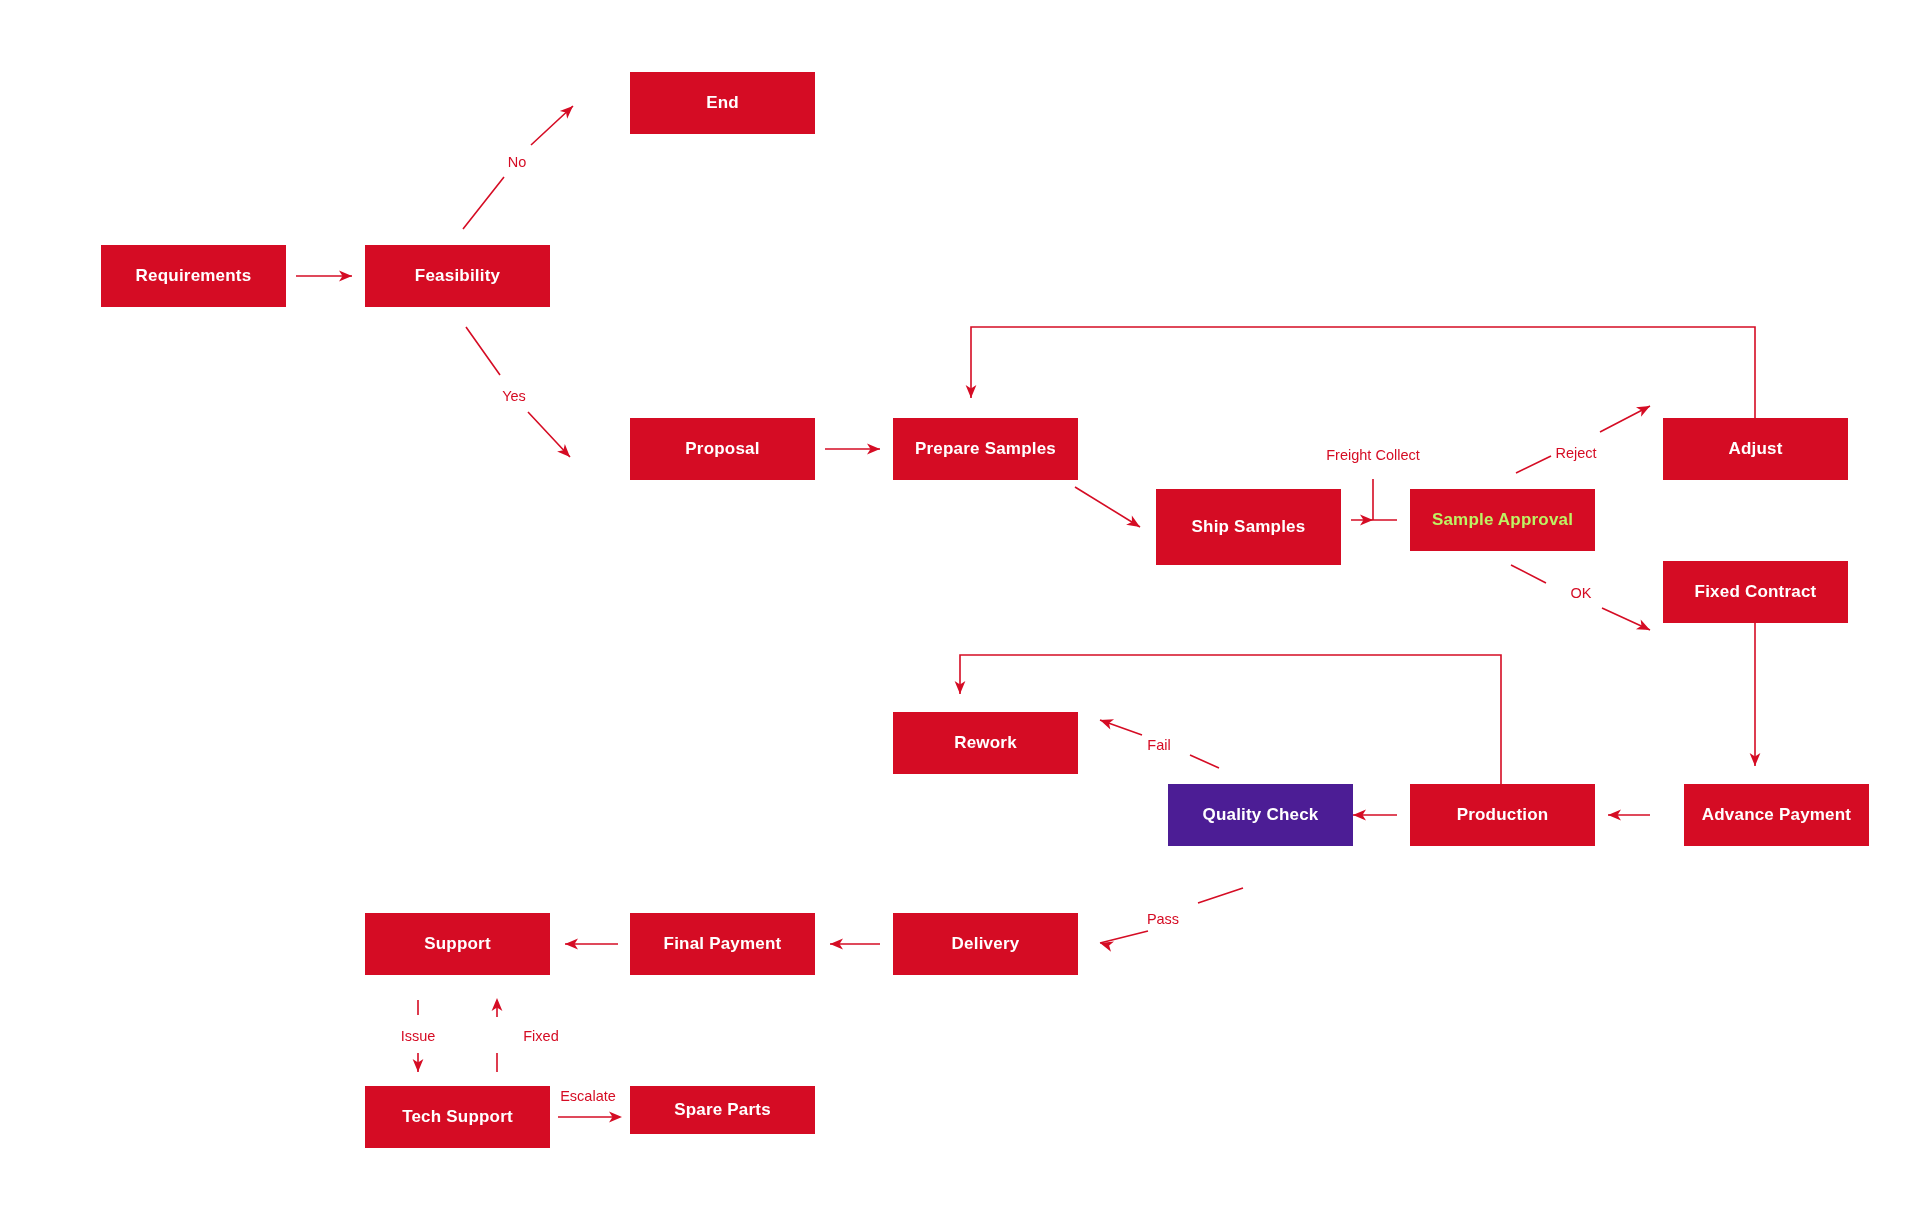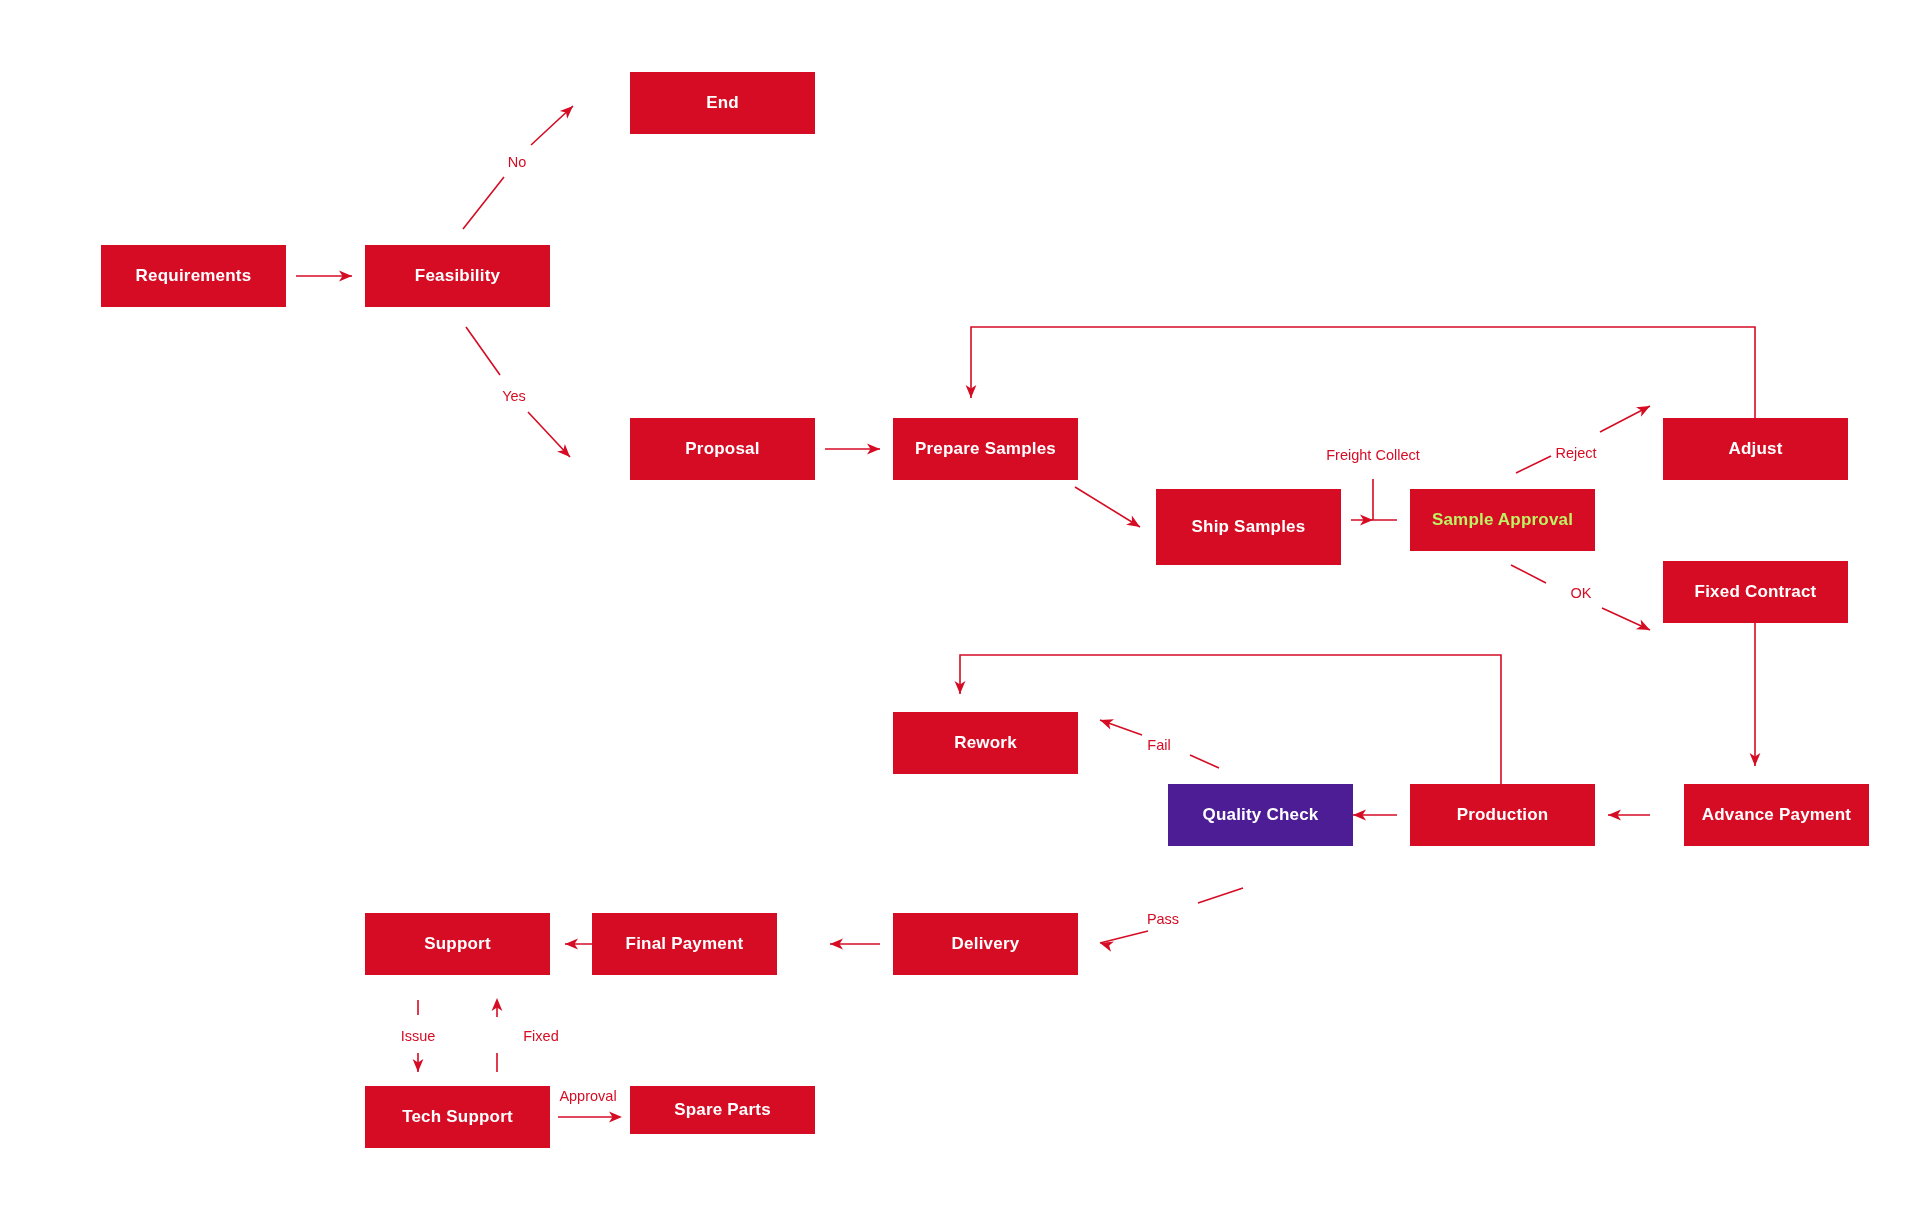--- a/index.html
+++ b/index.html
@@ -140,21 +140,21 @@
       </div>
       <div class="node" style="left: 1156px; top: 784px; width: 185px; height: 62px; background: #4c1d95; color: rgb(255, 255, 255); margin-left: 12px;">
         <span>Quality Check</span>
       </div>
       <div class="node" style="left: 893px; top: 712px; width: 185px; height: 62px; background: rgb(213, 12, 36); color: rgb(255, 255, 255);">
         <span>Rework</span>
       </div>
       <div class="node" style="left: 893px; top: 913px; width: 185px; height: 62px; background: rgb(213, 12, 36); color: rgb(255, 255, 255);">
         <span>Delivery</span>
       </div>
-      <div class="node" style="left: 592px; top: 913px; width: 185px; height: 62px; background: rgb(213, 12, 36); color: rgb(255, 255, 255);">
+      <div class="node" style="left: 630px; top: 913px; width: 185px; height: 62px; background: rgb(213, 12, 36); color: rgb(255, 255, 255);">
         <span>Final Payment</span>
       </div>
       <div class="node" style="left: 365px; top: 913px; width: 185px; height: 62px; background: rgb(213, 12, 36); color: rgb(255, 255, 255);">
         <span>Support</span>
       </div>
       <div class="node" style="left: 365px; top: 1086px; width: 185px; height: 62px; background: rgb(213, 12, 36); color: rgb(255, 255, 255);">
         <span>Tech Support</span>
       </div>
       <div class="node" style="left: 630px; top: 1086px; width: 185px; height: 48px; background: rgb(213, 12, 36); color: rgb(255, 255, 255);">
         <span>Spare Parts</span>
@@ -163,15 +163,15 @@
   <div id="labels-layer">
       <div class="edge-label" style="left: 517px; top: 162px; color: rgb(213, 12, 36);">No</div>
       <div class="edge-label" style="left: 514px; top: 396px; color: rgb(213, 12, 36);">Yes</div>
       <div class="edge-label" style="left: 1373px; top: 455px; color: rgb(213, 12, 36);">Freight Collect</div>
       <div class="edge-label" style="left: 1576px; top: 453px; color: rgb(213, 12, 36);">Reject</div>
       <div class="edge-label" style="left: 1581px; top: 593px; color: rgb(213, 12, 36);">OK</div>
       <div class="edge-label" style="left: 1159px; top: 745px; color: rgb(213, 12, 36);">Fail</div>
       <div class="edge-label" style="left: 1163px; top: 919px; color: rgb(213, 12, 36);">Pass</div>
       <div class="edge-label" style="left: 418px; top: 1036px; color: rgb(213, 12, 36);">Issue</div>
       <div class="edge-label" style="left: 497px; top: 1036px; color: rgb(213, 12, 36); margin-left: 44px;">Fixed</div>
-      <div class="edge-label" style="left: 588px; top: 1096px; color: rgb(213, 12, 36);">Approval</div>
+      <div class="edge-label" style="left: 588px; top: 1096px; color: rgb(213, 12, 36);">Escalate</div>
     </div>
 </div>
 
 </body></html>

